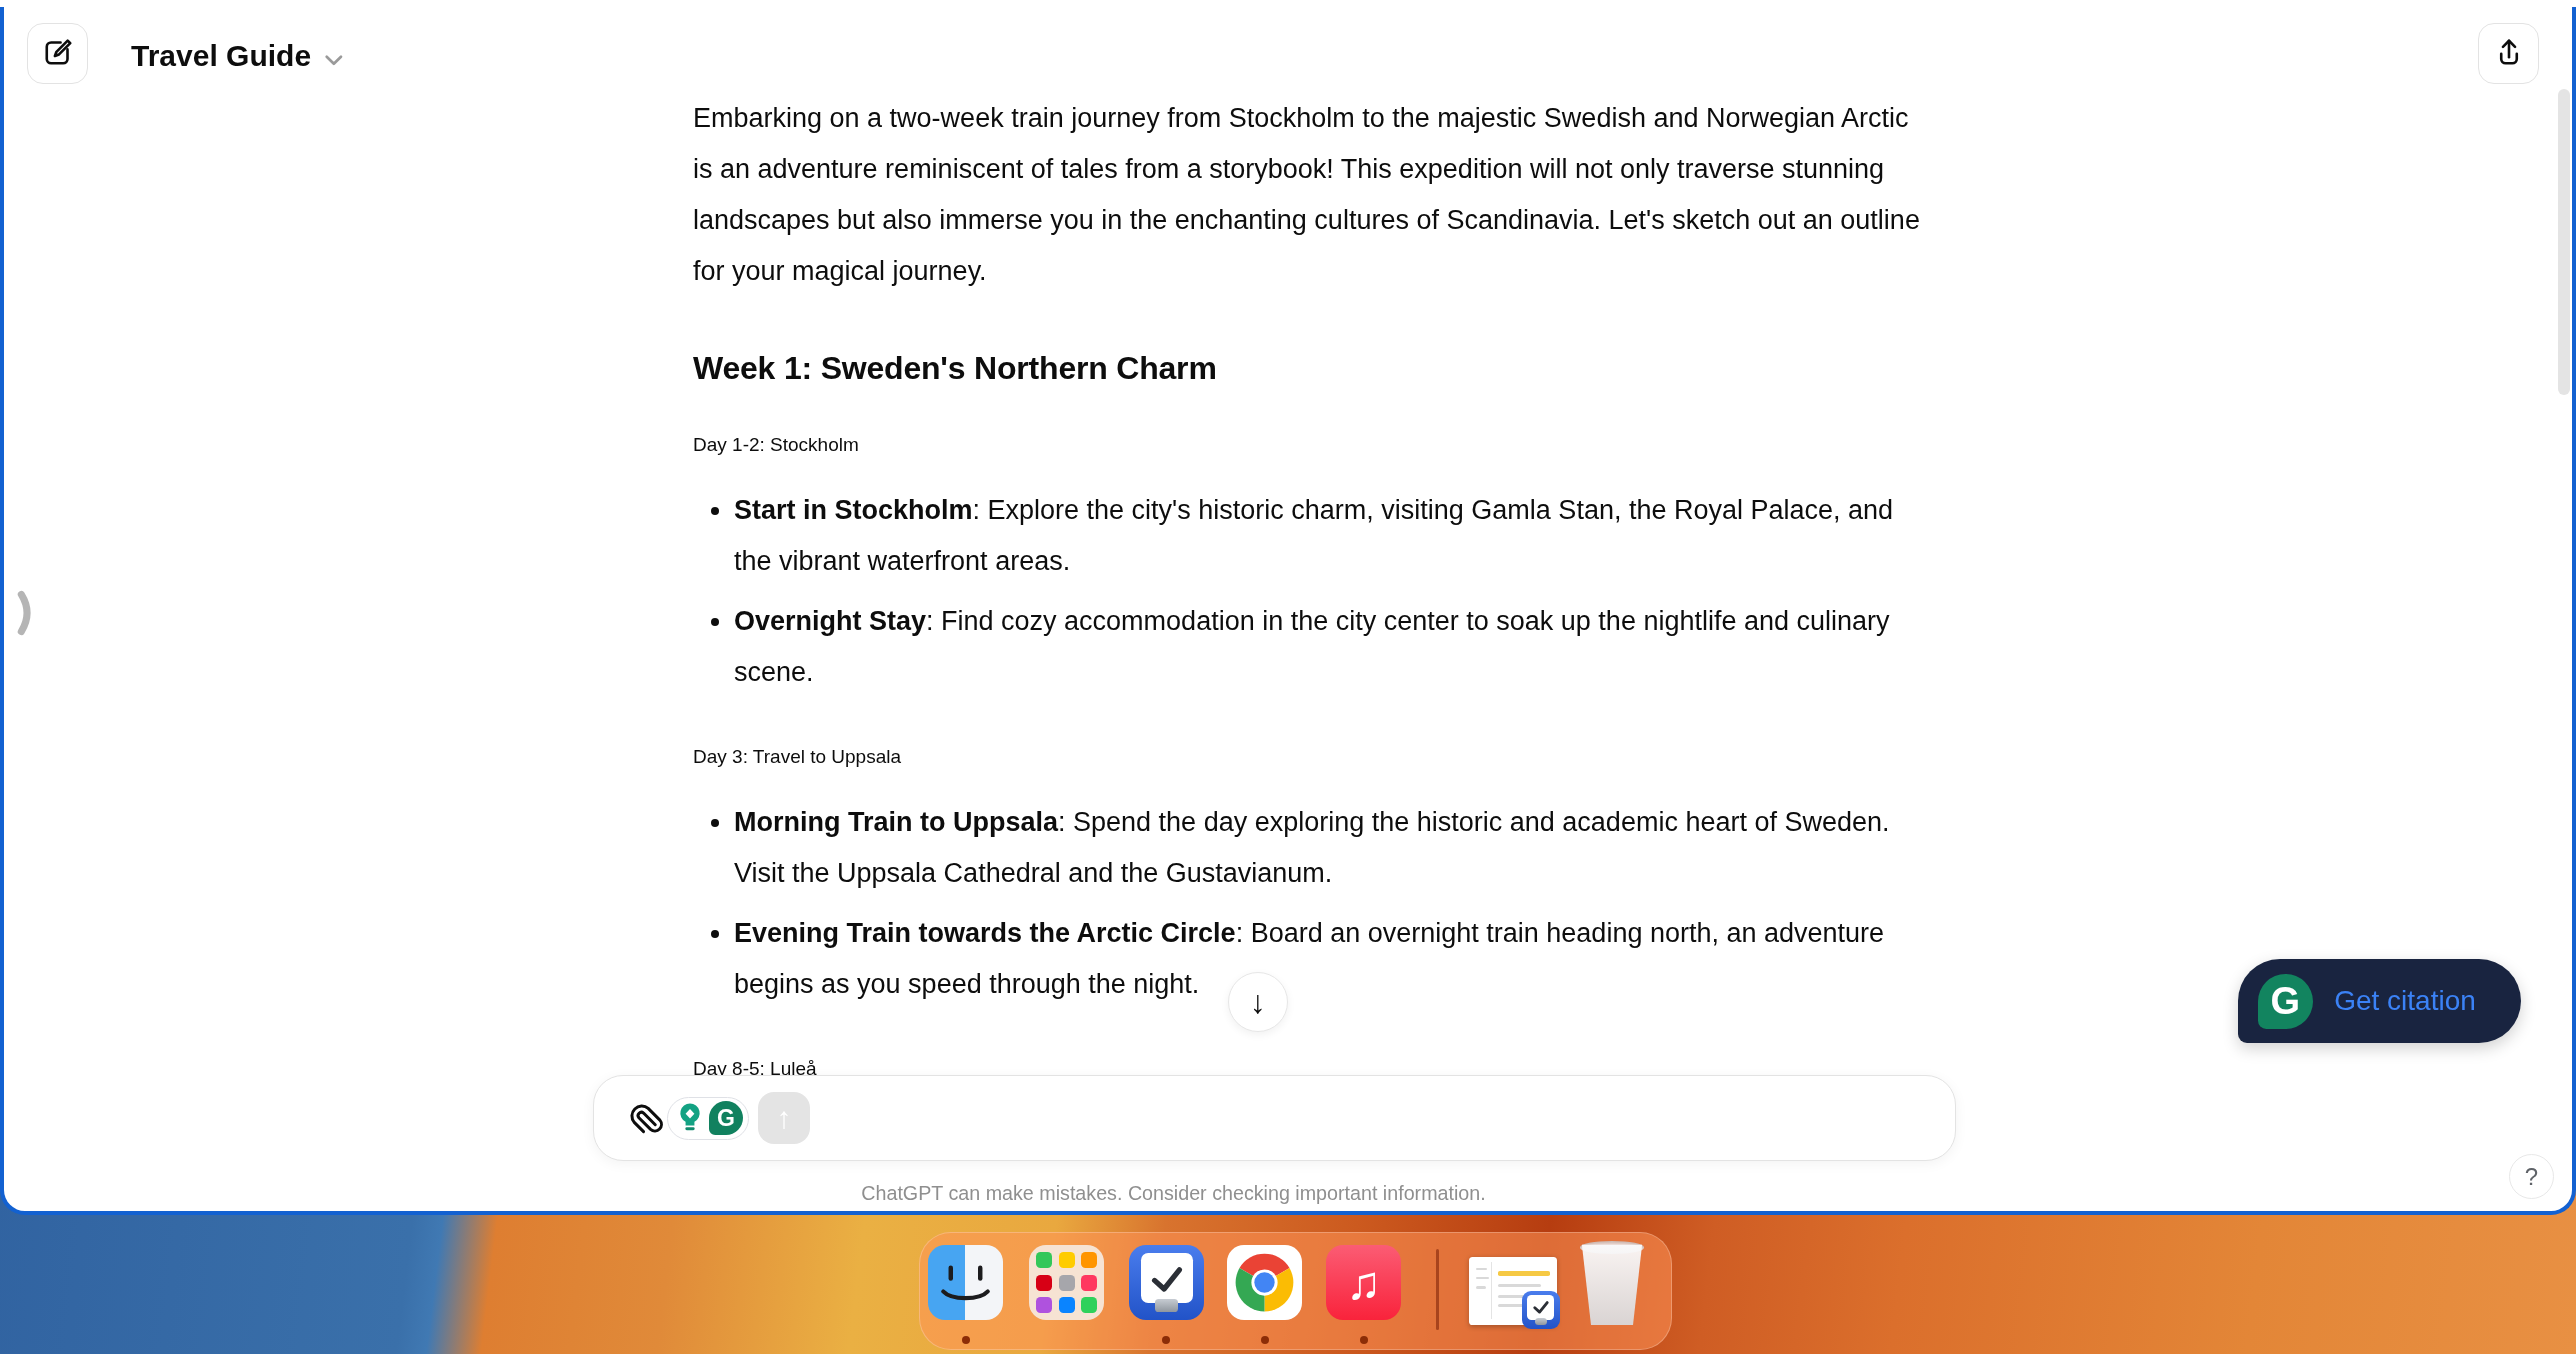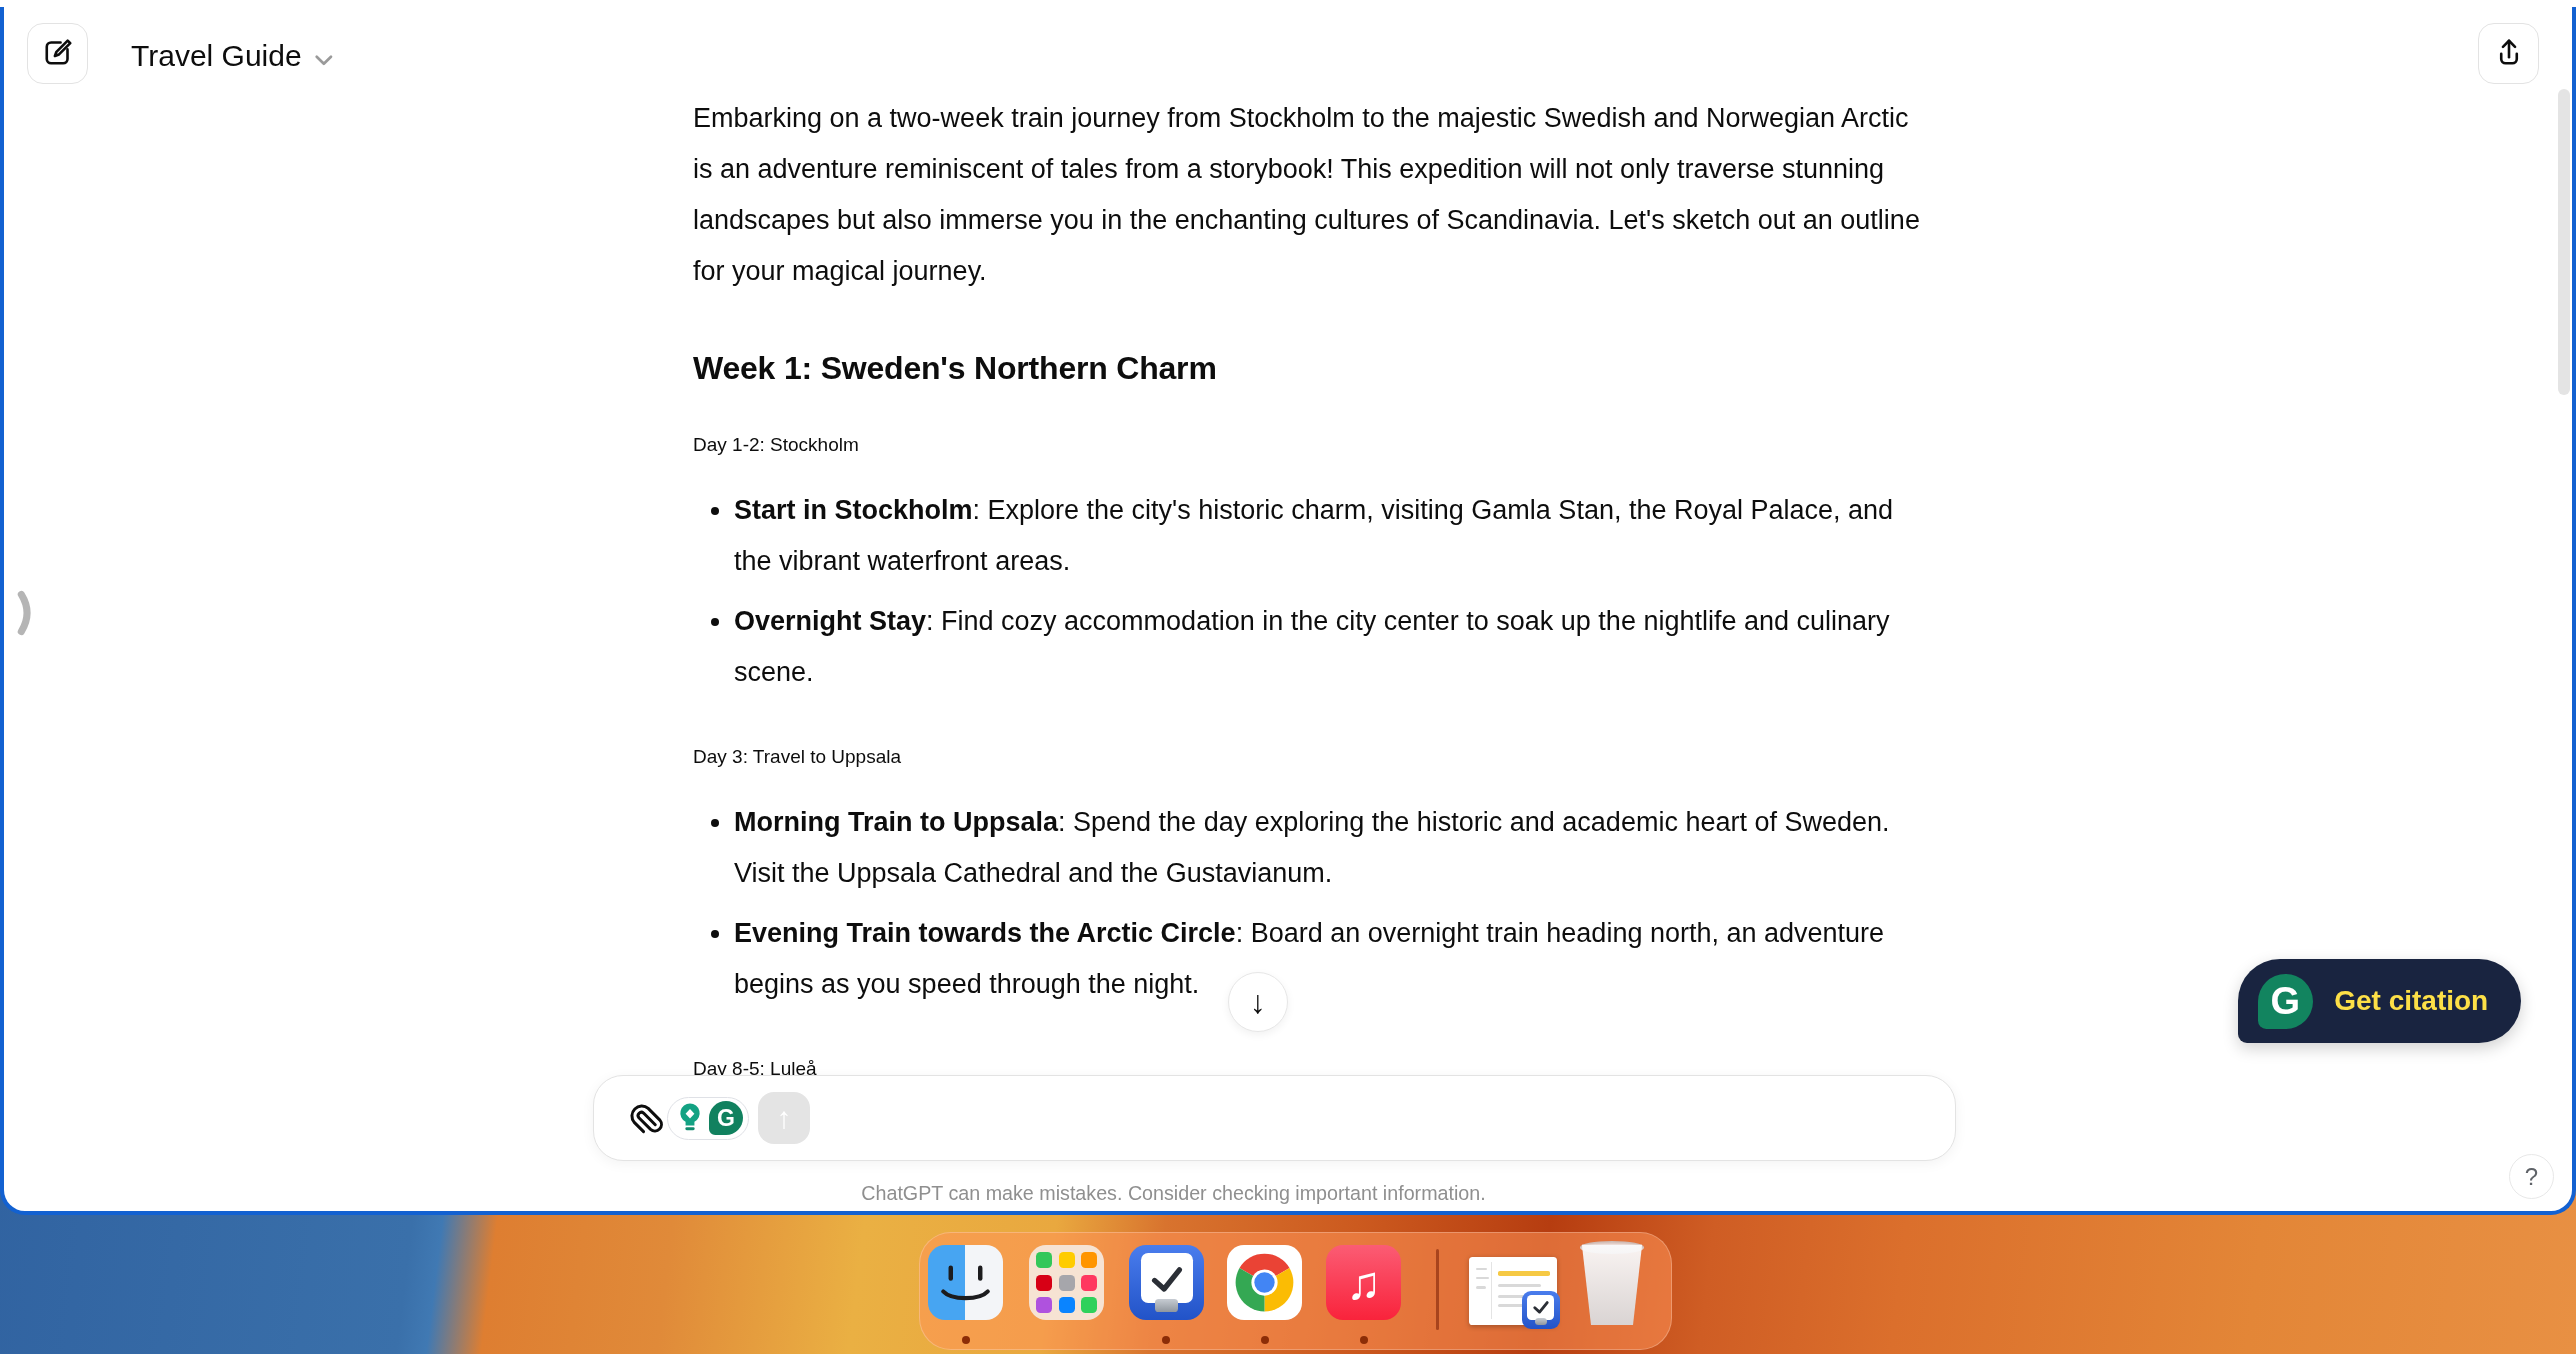--- a/index.html
+++ b/index.html
@@ -24,21 +24,21 @@
   }
   .win-topstrip{position:absolute;left:0;top:0;width:2576px;height:7.2px;background:#ffffff;}
 
   
   .icon-btn{
     position:absolute; width:61px; height:61px; border:1.3px solid #e3e3e3;
     border-radius:16px; background:#fff; display:flex; align-items:center;
     justify-content:center; cursor:pointer;
   }
   .gpt-title{
-    position:absolute; left:131px; top:39px; font-size:30px; font-weight:400;
+    position:absolute; left:131px; top:39px; font-size:30px; font-weight:700;
     color:#0d0d0d; display:flex; align-items:center; gap:12.5px; cursor:pointer;
   }
   .sidebar-handle{position:absolute; left:16px; top:587px; cursor:pointer;}
 
   
   .content{
     position:absolute; left:693px; top:93px; width:1227px;
     color:#0d0d0d; font-size:27px;
   }
   .content p.intro{line-height:51px;}
@@ -101,21 +101,21 @@
     position:absolute; left:2238px; top:959px; width:283px; height:84px;
     background:#192440; border-radius:42px 42px 42px 9px;
     display:flex; align-items:center; cursor:pointer;
     box-shadow:0 5.4px 16px rgba(0,0,0,.18);
   }
   .citation .big-g{
     width:55px; height:55px; margin-left:19.7px; background:#12845f; color:#fff;
     border-radius:50% 50% 50% 15%; font-size:38px; font-weight:700;
     display:flex; align-items:center; justify-content:center;
   }
-  .citation .lbl{color:#fde047; font-size:28px; font-weight:700; margin-left:21.5px;}
+  .citation .lbl{color:#3b82f6; font-size:28px; font-weight:400; margin-left:21.5px;}
 
   .help-btn{
     position:absolute; left:2509px; top:1154px; width:45px; height:45px;
     border-radius:50%; border:1.8px solid #e8e8e8; background:#fff; color:#5f6368;
     font-size:24px; display:flex; align-items:center; justify-content:center;
     cursor:pointer;
   }
 
   
   .dock{

